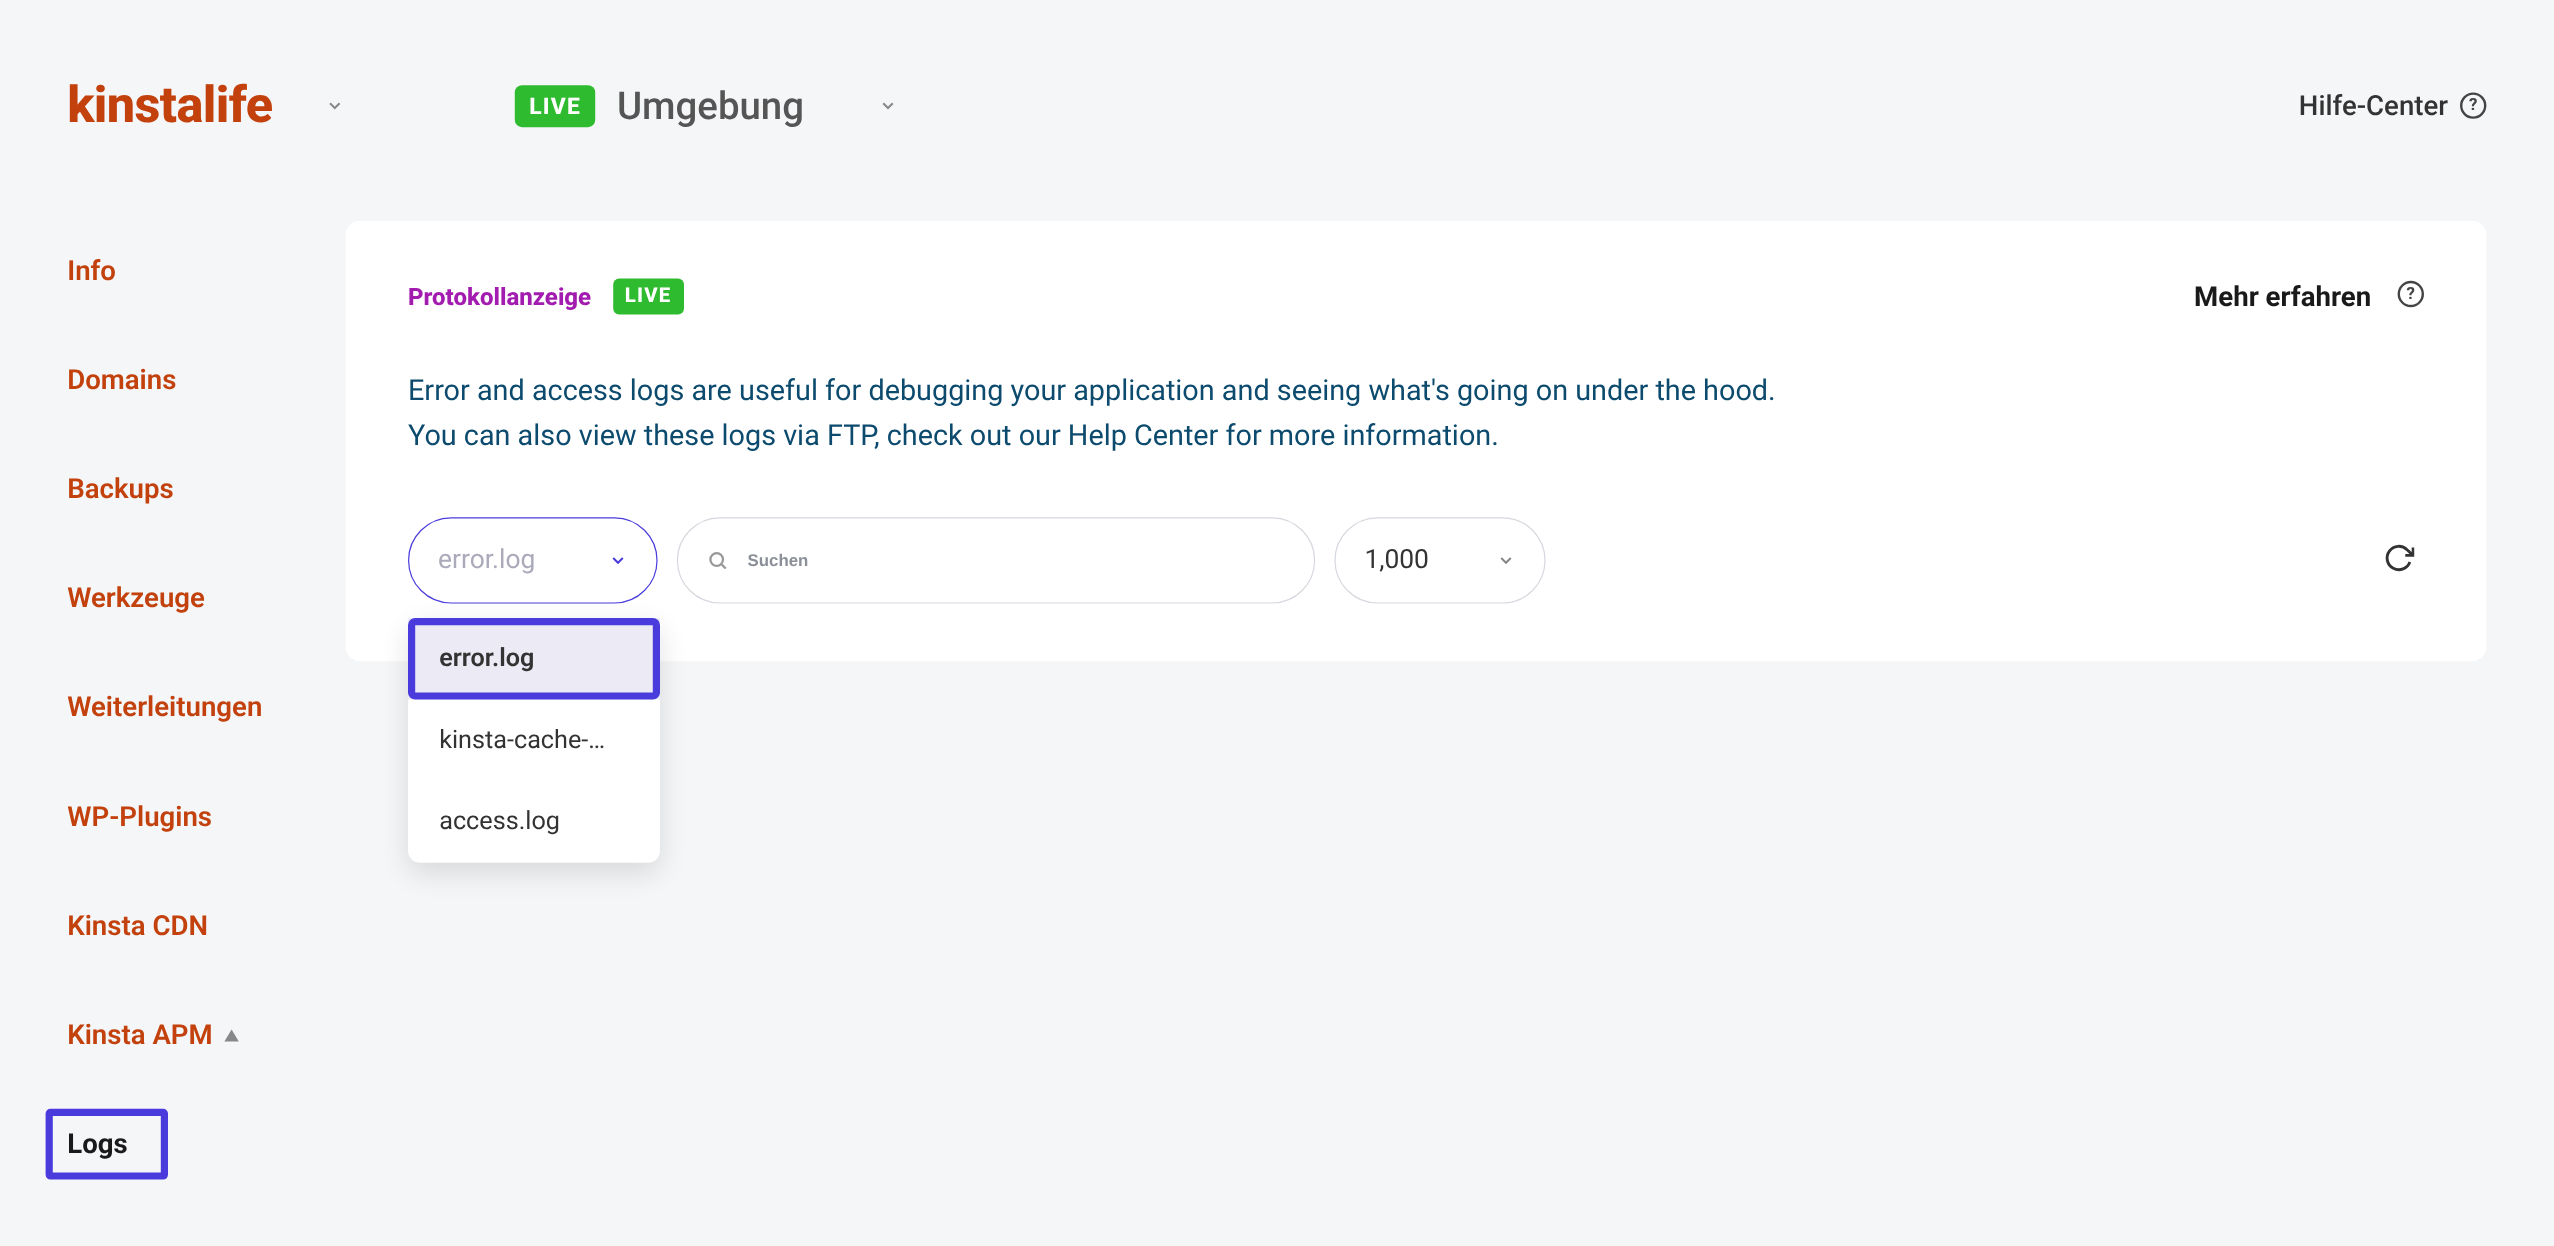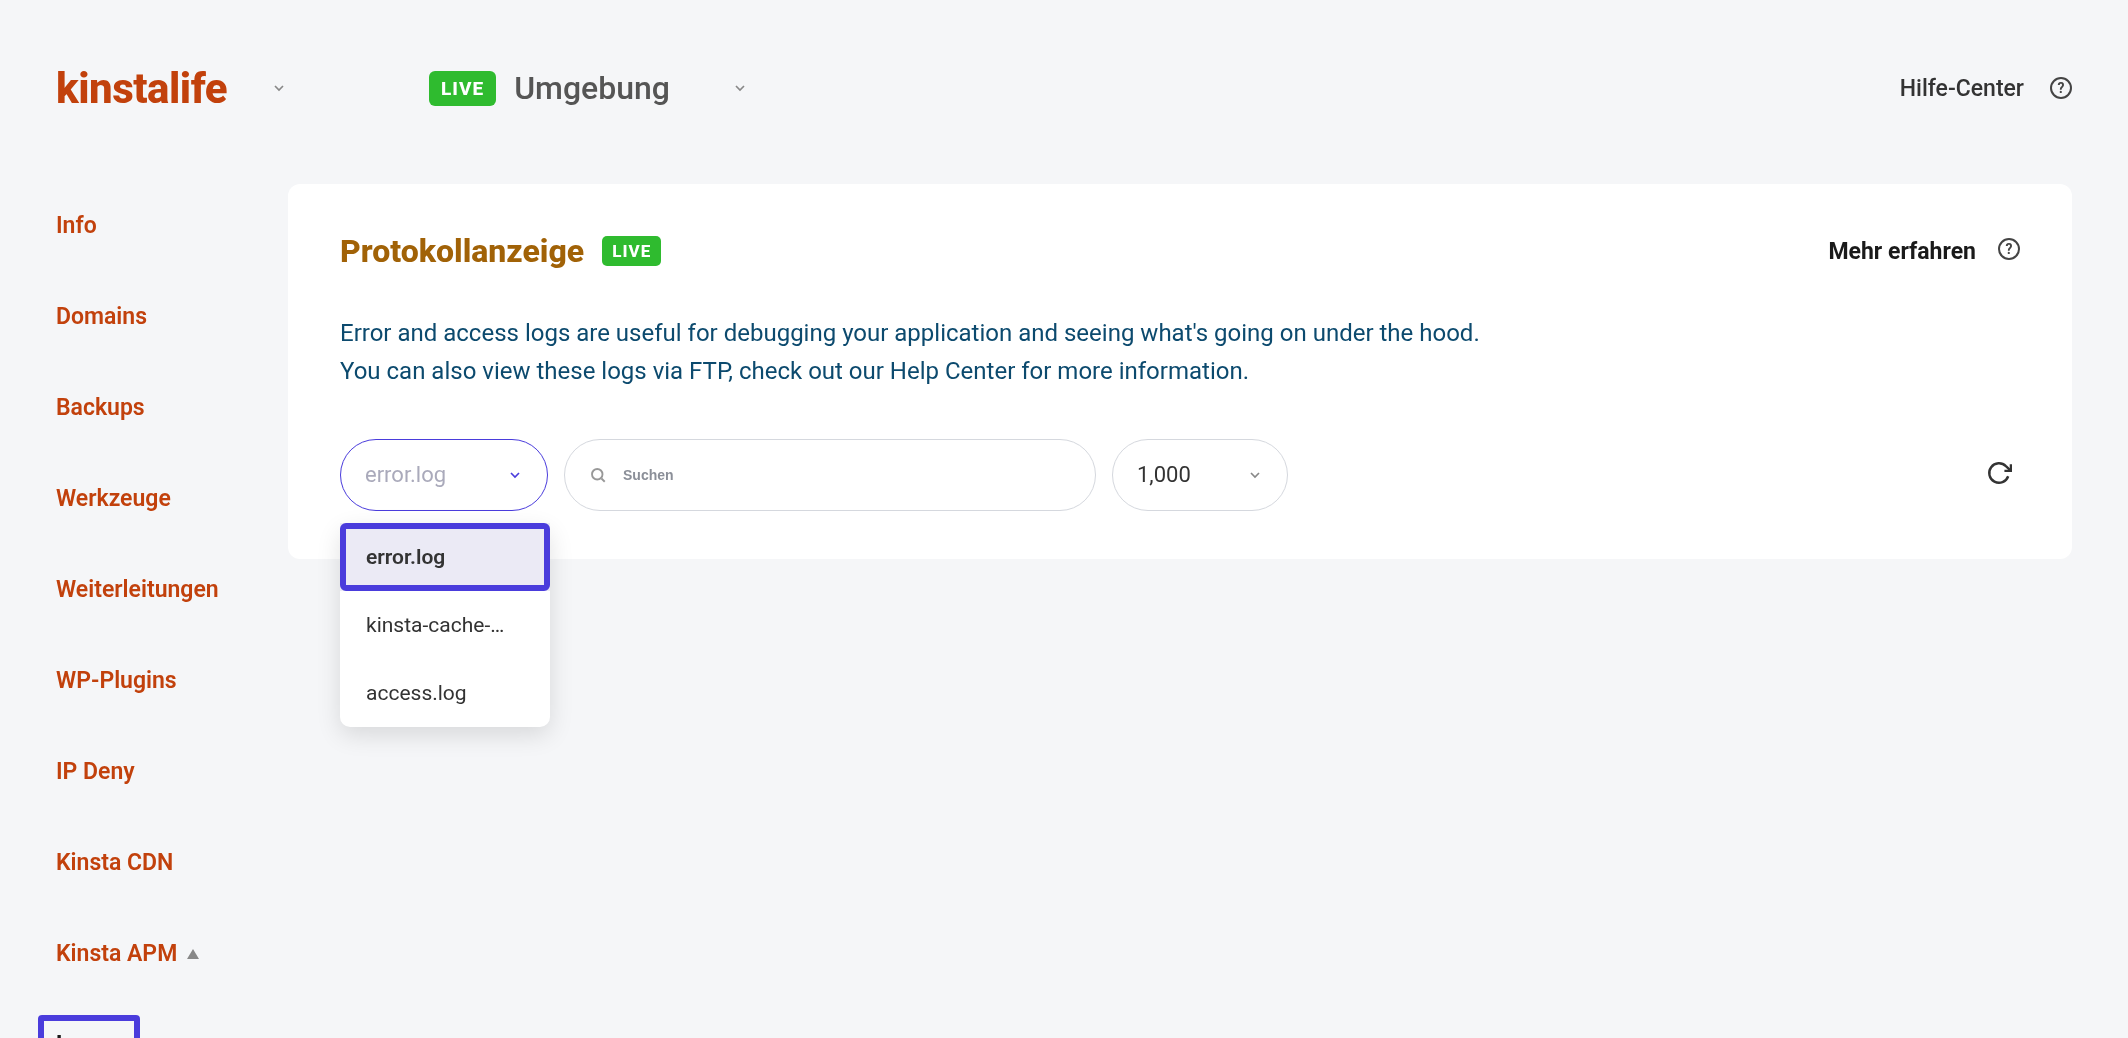--- a/index.html
+++ b/index.html
@@ -53,21 +53,21 @@
     }
     .env-label {
       font-size: 32px;
       color: #555;
       font-weight: 500;
     }
     .help-center {
       margin-left: auto;
       display: flex;
       align-items: center;
-      gap: 26px;
+      gap: 10px;
       font-size: 23px;
       color: #333;
       font-weight: 500;
       cursor: pointer;
     }
     .help-icon, .info-icon {
       width: 22px;
       height: 22px;
       border: 2px solid #444;
       border-radius: 50%;
@@ -124,23 +124,23 @@
       border-radius: 12px;
       padding: 48px 52px;
       margin-top: 44px;
     }
     .card-header {
       display: flex;
       align-items: center;
       gap: 18px;
     }
     .page-title {
-      font-size: 32px;
+      font-size: 20px;
       font-weight: 800;
-      color: #a16207;
+      color: #a21caf;
     }
     .badge-live-sm {
       background: #2fbb2f;
       color: #fff;
       font-weight: 800;
       font-size: 17px;
       letter-spacing: 1px;
       padding: 5px 10px;
       border-radius: 5px;
     }
@@ -295,23 +295,20 @@
     <div class="sidebar-item">
         <span>Werkzeuge</span>
       </div>
     <div class="sidebar-item">
         <span>Weiterleitungen</span>
       </div>
     <div class="sidebar-item">
         <span>WP-Plugins</span>
       </div>
     <div class="sidebar-item">
-        <span>IP Deny</span>
-      </div>
-    <div class="sidebar-item">
         <span>Kinsta CDN</span>
       </div>
     <div class="sidebar-item">
       <span>Kinsta APM</span>
       <span class="apm-indicator"></span>
     </div>
     <div class="sidebar-item active" style="padding:0;margin-bottom:0;">
       <span class="highlight-box">
         <span>Logs</span>
       </span>

